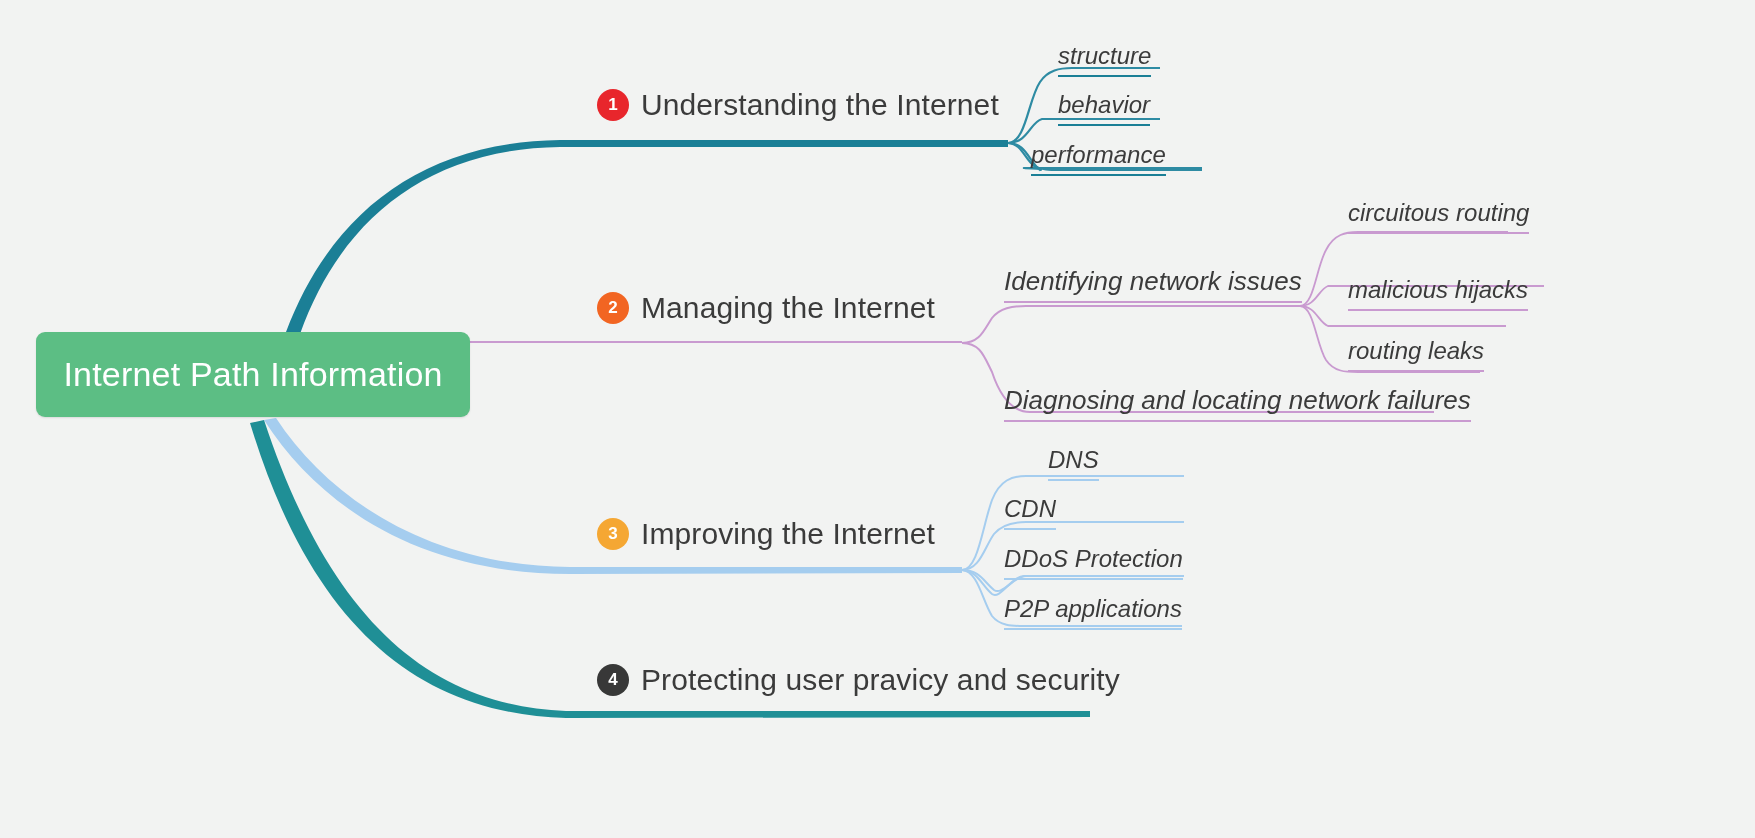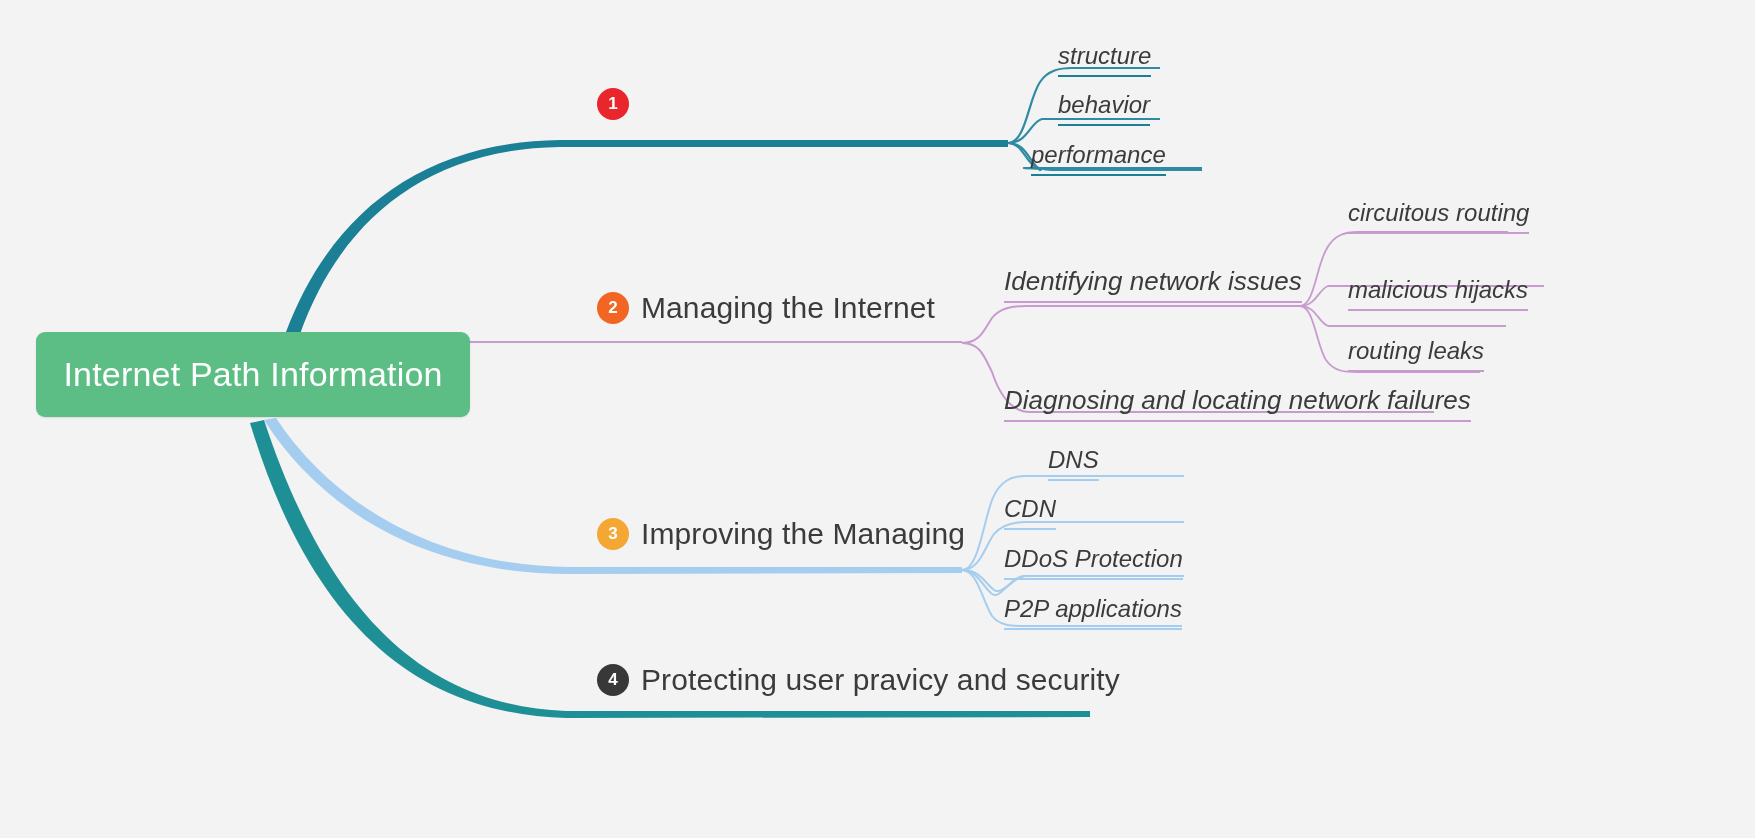--- a/index.html
+++ b/index.html
@@ -118,41 +118,42 @@
     <path d="M 962,570 C 978,571 982,586 992,594 C 1000,600 1012,576 1024,576 L 1184,576" fill="none" stroke="#a5cdef" stroke-width="2"></path>
     <path d="M 962,570 C 978,571 982,600 992,616 C 1000,626 1012,626 1024,626 L 1182,626" fill="none" stroke="#a5cdef" stroke-width="2"></path>
   </svg>
 
   <div class="root-node">
     <span class="root-label">Internet Path Information</span>
   </div>
 
   <div class="l1" style="left:597px; top:88px;">
     <span class="badge" style="background:#e8262c;">1</span>
+    <span class="l1-text">Understanding the Internet</span>
   </div>
 
   <div class="leaf" style="left: 1058px; top: 44px; border-bottom: 2px solid rgb(27, 127, 150); padding-bottom: 7px;">structure</div>
   <div class="leaf" style="left: 1058px; top: 93px; border-bottom: 2px solid rgb(27, 127, 150); padding-bottom: 7px;">behavior</div>
   <div class="leaf" style="left: 1031px; top: 143px; border-bottom: 2px solid rgb(27, 127, 150); padding-bottom: 7px;">performance</div>
 
   <div class="l1" style="left:597px; top:291px;">
     <span class="badge" style="background:#f26522;">2</span>
     <span class="l1-text">Managing the Internet</span>
   </div>
 
   <div class="leaf big" style="left: 1004px; top: 268px; border-bottom: 2px solid rgb(201, 154, 208); padding-bottom: 7px;">Identifying network issues</div>
   <div class="leaf" style="left: 1348px; top: 201px; border-bottom: 2px solid rgb(201, 154, 208); padding-bottom: 7px;">circuitous routing</div>
 
   <div class="leaf big" style="left: 1004px; top: 387px; border-bottom: 2px solid rgb(201, 154, 208); padding-bottom: 7px;">Diagnosing and locating network failures</div>
   <div class="leaf" style="left: 1348px; top: 278px; border-bottom: 2px solid rgb(201, 154, 208); padding-bottom: 7px;">malicious hijacks</div>
   <div class="leaf" style="left: 1348px; top: 339px; border-bottom: 2px solid rgb(201, 154, 208); padding-bottom: 7px;">routing leaks</div>
 
   <div class="l1" style="left:597px; top:517px;">
     <span class="badge" style="background:#f5a733;">3</span>
-    <span class="l1-text">Improving the Managing</span>
+    <span class="l1-text">Improving the Internet</span>
   </div>
 
   <div class="leaf" style="left: 1048px; top: 448px; border-bottom: 2px solid rgb(165, 205, 239); padding-bottom: 7px;">DNS</div>
   <div class="leaf" style="left: 1004px; top: 497px; border-bottom: 2px solid rgb(165, 205, 239); padding-bottom: 7px;">CDN</div>
   <div class="leaf" style="left: 1004px; top: 547px; border-bottom: 2px solid rgb(165, 205, 239); padding-bottom: 7px;">DDoS Protection</div>
   <div class="leaf" style="left: 1004px; top: 597px; border-bottom: 2px solid rgb(165, 205, 239); padding-bottom: 7px;">P2P applications</div>
 
   <div class="l1" style="left:597px; top:663px;">
     <span class="badge" style="background:#383838;">4</span>
     <span class="l1-text">Protecting user pravicy and security</span>

